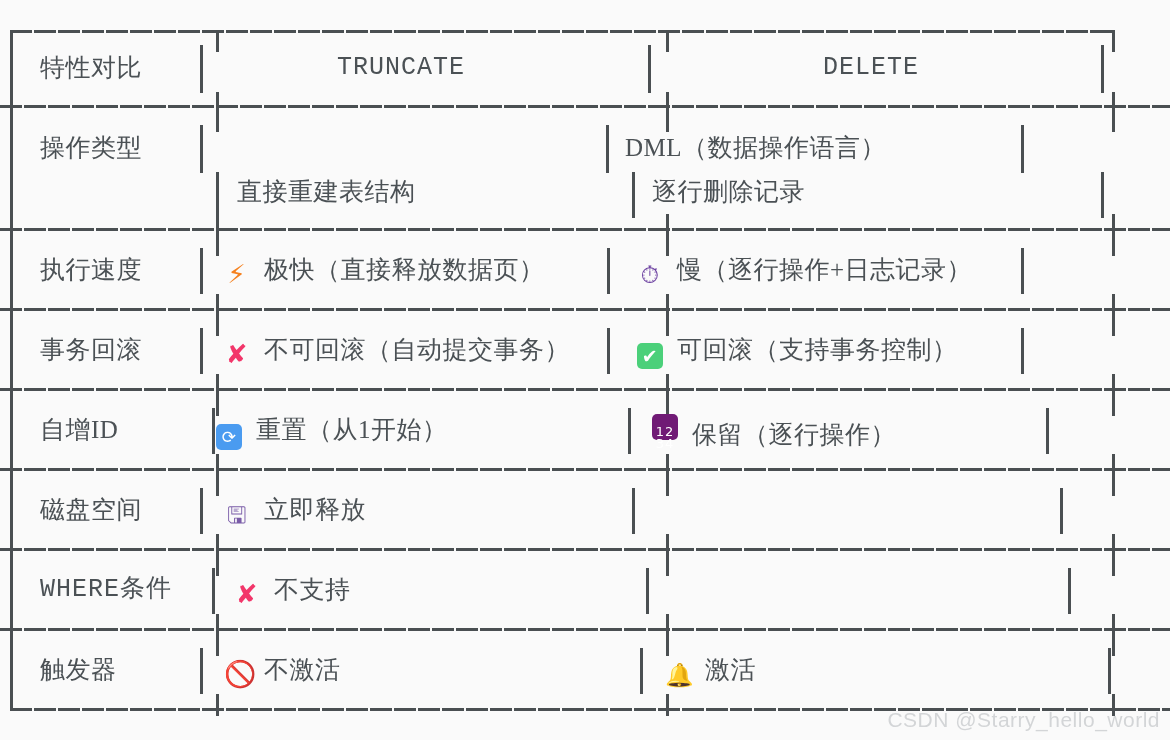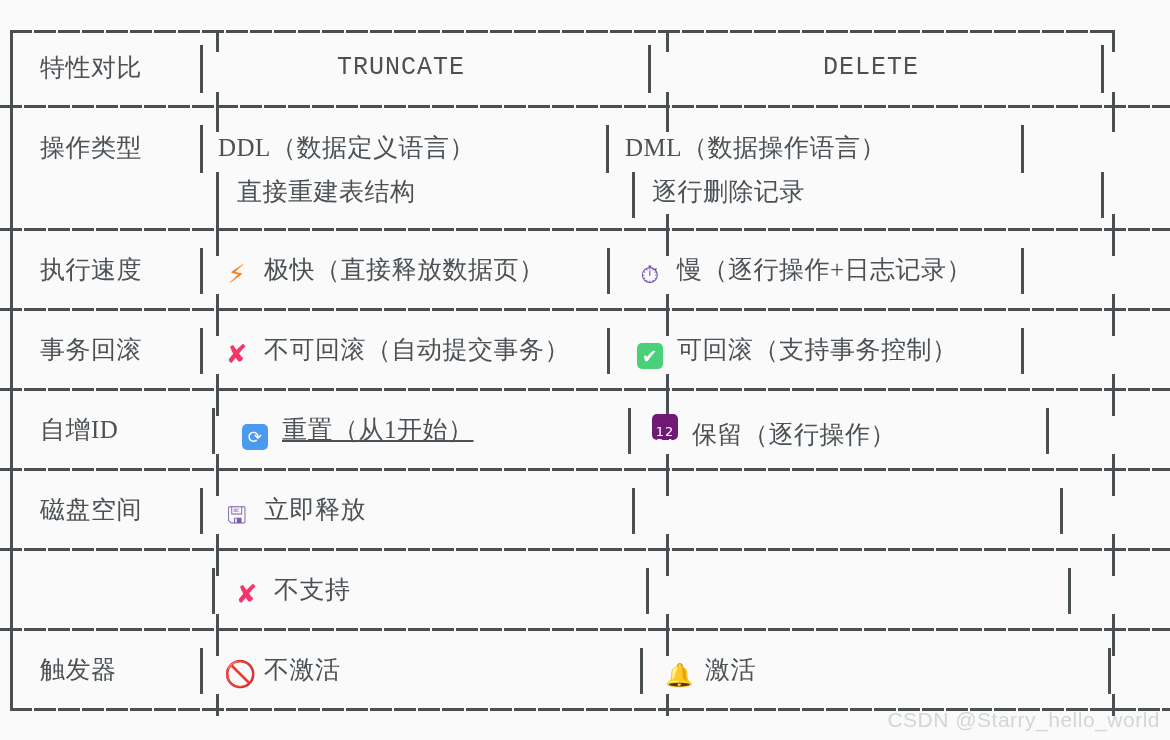--- a/index.html
+++ b/index.html
@@ -194,21 +194,20 @@
   <div class="tick" style="left:1112px; top:454px; height:42px;"></div>
   <div class="tick" style="left:1112px; top:534px; height:42px;"></div>
   <div class="tick" style="left:1112px; top:614px; height:42px;"></div>
   <div class="tick" style="left:1112px; top:694px; height:22px;"></div>
 
   <div class="cell label" style="left:40px;  top:52px;">特性对比</div>
   <div class="cell mono" style="left:337px; top:52px;">TRUNCATE</div>
   <div class="cell mono" style="left:823px; top:52px;">DELETE</div>
 
   <div class="cell label" style="left:40px; top:132px;">操作类型</div>
-  <div class="cell" style="left:218px; top:132px;">DDL（数据定义语言）</div>
   <div class="cell" style="left:237px; top:176px;">直接重建表结构</div>
   <div class="cell" style="left:625px; top:132px;">DML（数据操作语言）</div>
   <div class="cell" style="left:652px; top:176px;">逐行删除记录</div>
 
   <div class="cell label" style="left:40px; top:254px;">执行速度</div>
   <div class="cell" style="left:224px; top:254px;">
     <span class="ico ico-bolt">⚡</span><span>极快（直接释放数据页）</span>
   </div>
   <div class="cell" style="left:637px; top:254px;">
     <span class="ico ico-watch">⏱</span><span>慢（逐行操作+日志记录）</span>
@@ -216,32 +215,33 @@
 
   <div class="cell label" style="left:40px; top:334px;">事务回滚</div>
   <div class="cell" style="left:224px; top:334px;">
     <span class="ico ico-cross">✘</span><span>不可回滚（自动提交事务）</span>
   </div>
   <div class="cell" style="left:637px; top:334px;">
     <span class="ico ico-check">✔</span><span>可回滚（支持事务控制）</span>
   </div>
 
   <div class="cell label" style="left:40px; top:414px;">自增ID</div>
-  <div class="cell" style="left:242px; top:414px;text-decoration:underline;">
+  <div class="cell" style="left:216px; top:414px;">
     <span class="ico ico-reset">⟳</span><span>重置（从1开始）</span>
   </div>
   <div class="cell" style="left:652px; top:414px;">
     <span class="ico ico-1234"><b>12</b><b>34</b></span><span>保留（逐行操作）</span>
   </div>
 
   <div class="cell label" style="left:40px; top:494px;">磁盘空间</div>
   <div class="cell" style="left:224px; top:494px;">
     <span class="ico ico-floppy">🖫</span><span>立即释放</span>
   </div>
 
+  <div class="cell mono label" style="left:40px; top:574px;">WHERE条件</div>
   <div class="cell" style="left:234px; top:574px;">
     <span class="ico ico-cross">✘</span><span>不支持</span>
   </div>
 
   <div class="cell label" style="left:40px; top:654px;">触发器</div>
   <div class="cell" style="left:224px; top:654px;">
     <span class="ico ico-no">🚫</span><span>不激活</span>
   </div>
   <div class="cell" style="left:665px; top:654px;">
     <span class="ico ico-bell">🔔</span><span>激活</span>

